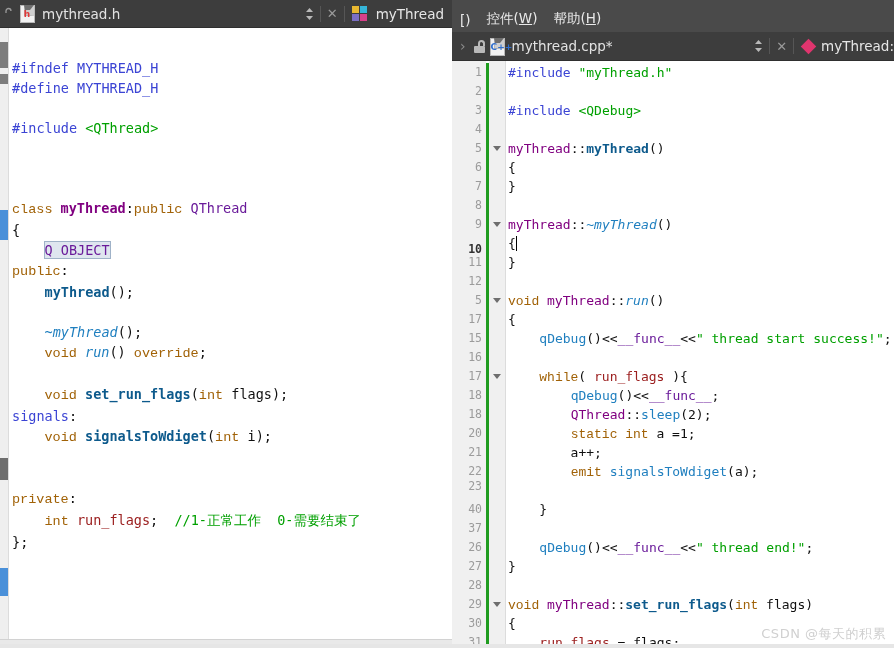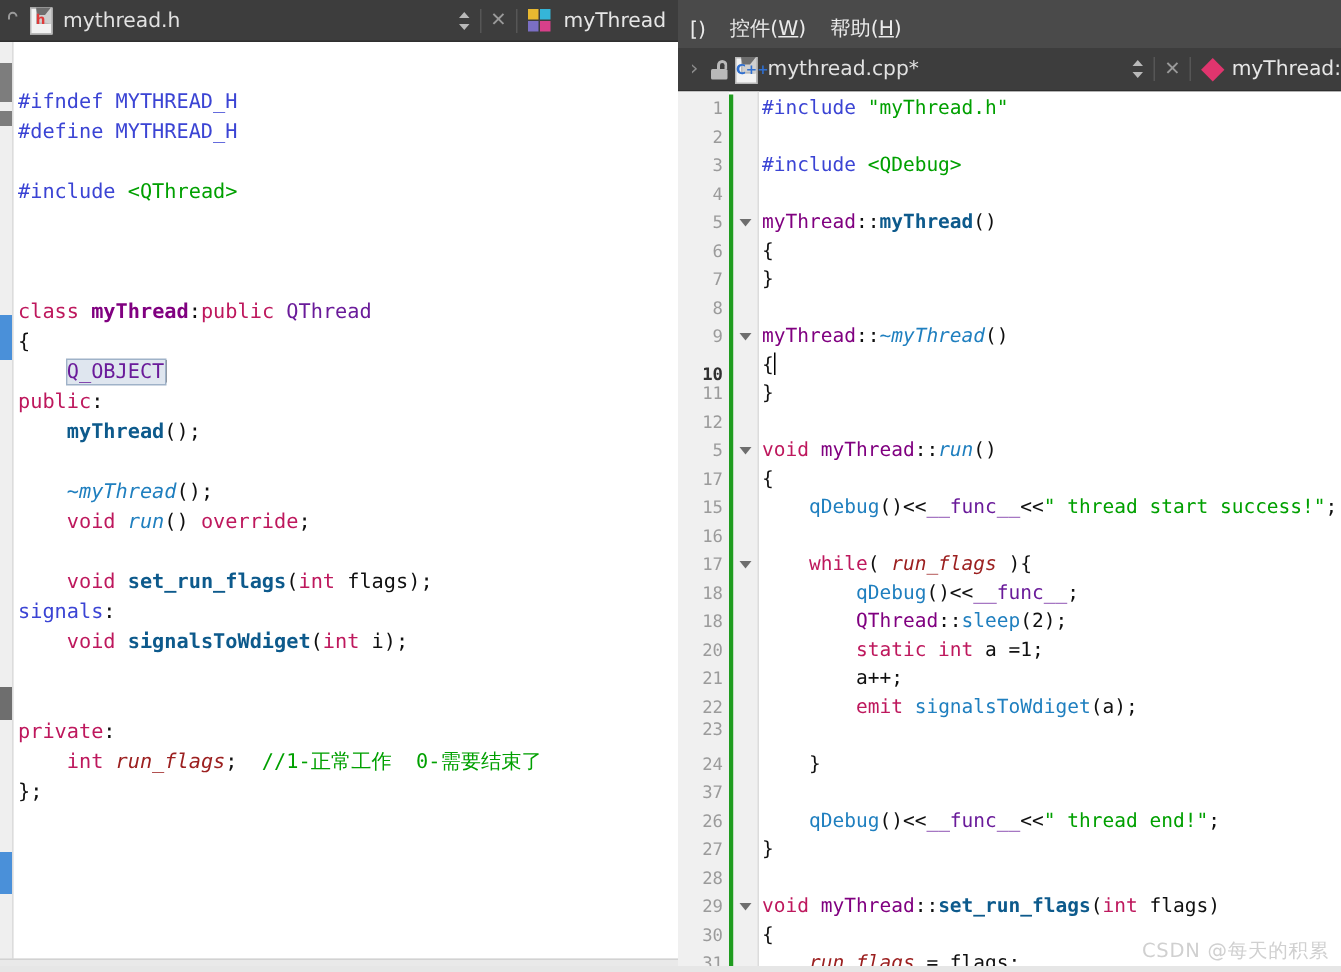--- a/index.html
+++ b/index.html
@@ -46,27 +46,27 @@
     position:absolute;left:0;top:0;
     font-family:"DejaVu Sans Mono","Liberation Mono",monospace;
     font-size:13.5px;line-height:20px;white-space:pre;
   }
   .left-code{left:12px;top:30px;}
 
   
   .pp{color:#3b44d4;}
   .str{color:#00a000;}
   .cmt{color:#00a000;}
-  .kw{color:#be185d;}
+  .kw{color:#a16207;font-family:Liberation Mono, monospace;}
   .cls{color:#800080;font-weight:bold;}
   .type{color:#6a1b9a;}
   .fn{color:#0d5a8c;font-weight:bold;}
   .fni{color:#1f7fbf;font-style:italic;}
   .fnp{color:#1f7fbf;}
-  .mem{color:#9c2020;font-style:italic;}
+  .mem{color:#9c2020;}
   .lbl{color:#3b44d4;}
   .op{color:#101010;}
   .qt{color:#800080;}
 
   .sel-box{
     background:#dfe6ef;outline:1px solid #9fb2c8;
   }
   .caret{display:inline-block;width:1px;height:15px;background:#000;vertical-align:-3px;}
 
   
@@ -210,21 +210,21 @@
           <div class="num" style="top:249px">17</div>
           <div class="num" style="top:268px">15</div>
           <div class="num" style="top:287px">16</div>
           <div class="num" style="top:306px">17</div>
           <div class="num" style="top:325px">18</div>
           <div class="num" style="top:344px">18</div>
           <div class="num" style="top:363px">20</div>
           <div class="num" style="top:382px">21</div>
           <div class="num" style="top:401px">22</div>
           <div class="num" style="top:416px">23</div>
-          <div class="num" style="top:439px">24</div>
+          <div class="num" style="top:439px">40</div>
           <div class="num" style="top:458px">37</div>
           <div class="num" style="top:477px">26</div>
           <div class="num" style="top:496px">27</div>
           <div class="num" style="top:515px">28</div>
           <div class="num" style="top:534px">29</div>
           <div class="num" style="top:553px">30</div>
           <div class="num" style="top:572px">31</div>
         </div>
       <div class="changebar" id="right-changebar" style="top: 2px; height: 608px;"></div>
       <div class="foldcol" id="right-foldcol">

